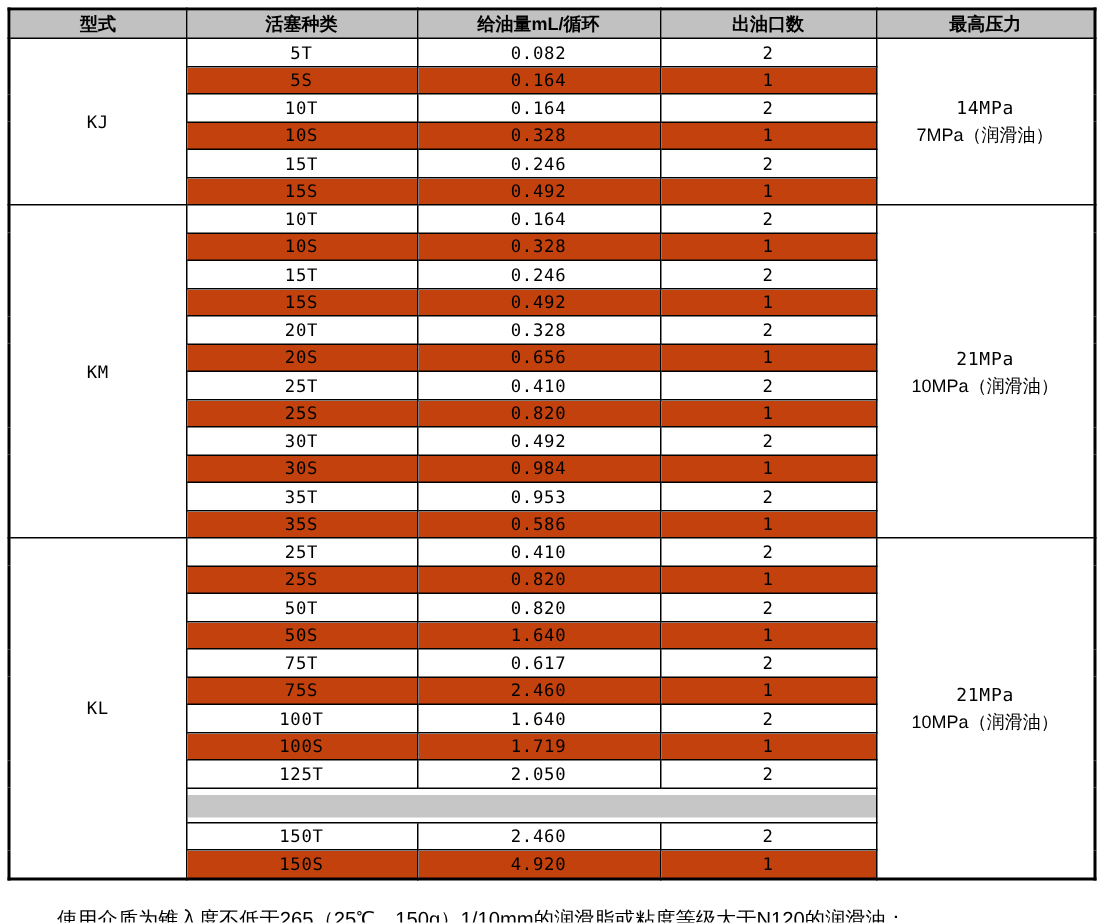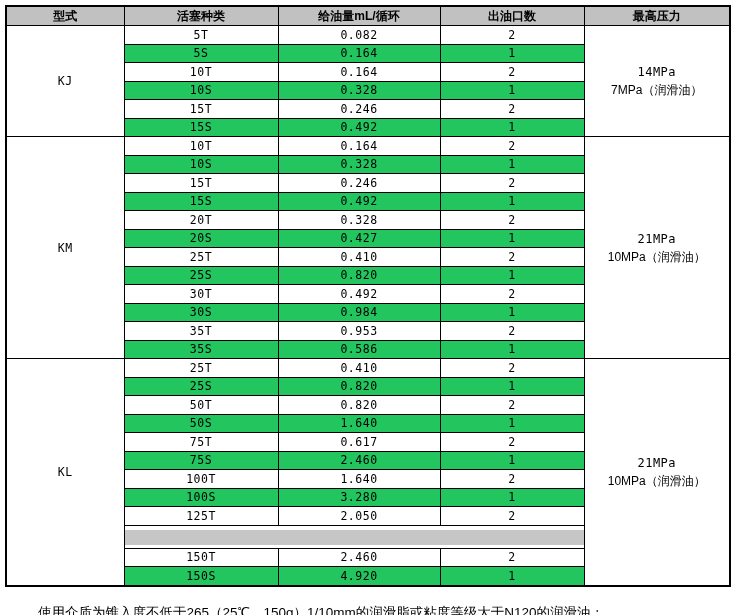--- a/index.html
+++ b/index.html
@@ -15,21 +15,21 @@
   th,td{
     border:1px solid #000;text-align:center;vertical-align:middle;
     padding:0;overflow:hidden;white-space:nowrap;
   }
   th{
     height:18px;background:#c1c1c1;
     font-size:12px;font-weight:bold;
   }
   td{height:17.5px;font-size:12px;}
   .num{font-family:"DejaVu Sans Mono", monospace;font-size:11.5px;letter-spacing:0.5px;}
-  tr.shade td{background:#22c55e;text-align:center;}
+  tr.shade td{background:#c2410c;text-align:center;}
   td.model-cell, td.pressure-cell{background:#ffffff;}
   td.pressure-cell div{line-height:18px;font-size:12px;}
   tr.spacer-row td{height:22px;background:#ffffff;border-left:none;border-right:none;}
   .spacer-stripe{height:15px;margin-top:2px;background:#c6c6c6;}
   .notes{margin:14px 0 0 38px;font-size:13.5px;line-height:23px;}
 </style>
 </head>
 <body>
 
 <table>
@@ -112,21 +112,21 @@
       <td class="num">0.492</td>
       <td class="num">1</td>
     </tr>
     <tr>
       <td class="num">20T</td>
       <td class="num">0.328</td>
       <td class="num">2</td>
     </tr>
     <tr class="shade">
       <td class="num">20S</td>
-      <td class="num">0.427</td>
+      <td class="num">0.656</td>
       <td class="num">1</td>
     </tr>
     <tr>
       <td class="num">25T</td>
       <td class="num">0.410</td>
       <td class="num">2</td>
     </tr>
     <tr class="shade">
       <td class="num">25S</td>
       <td class="num">0.820</td>
@@ -188,21 +188,21 @@
       <td class="num">2.460</td>
       <td class="num">1</td>
     </tr>
     <tr>
       <td class="num">100T</td>
       <td class="num">1.640</td>
       <td class="num">2</td>
     </tr>
     <tr class="shade">
       <td class="num">100S</td>
-      <td class="num">3.280</td>
+      <td class="num">1.719</td>
       <td class="num">1</td>
     </tr>
     <tr>
       <td class="num">125T</td>
       <td class="num">2.050</td>
       <td class="num">2</td>
     </tr>
     <tr class="spacer-row">
       <td colspan="3">
           <div class="spacer-stripe"></div>

